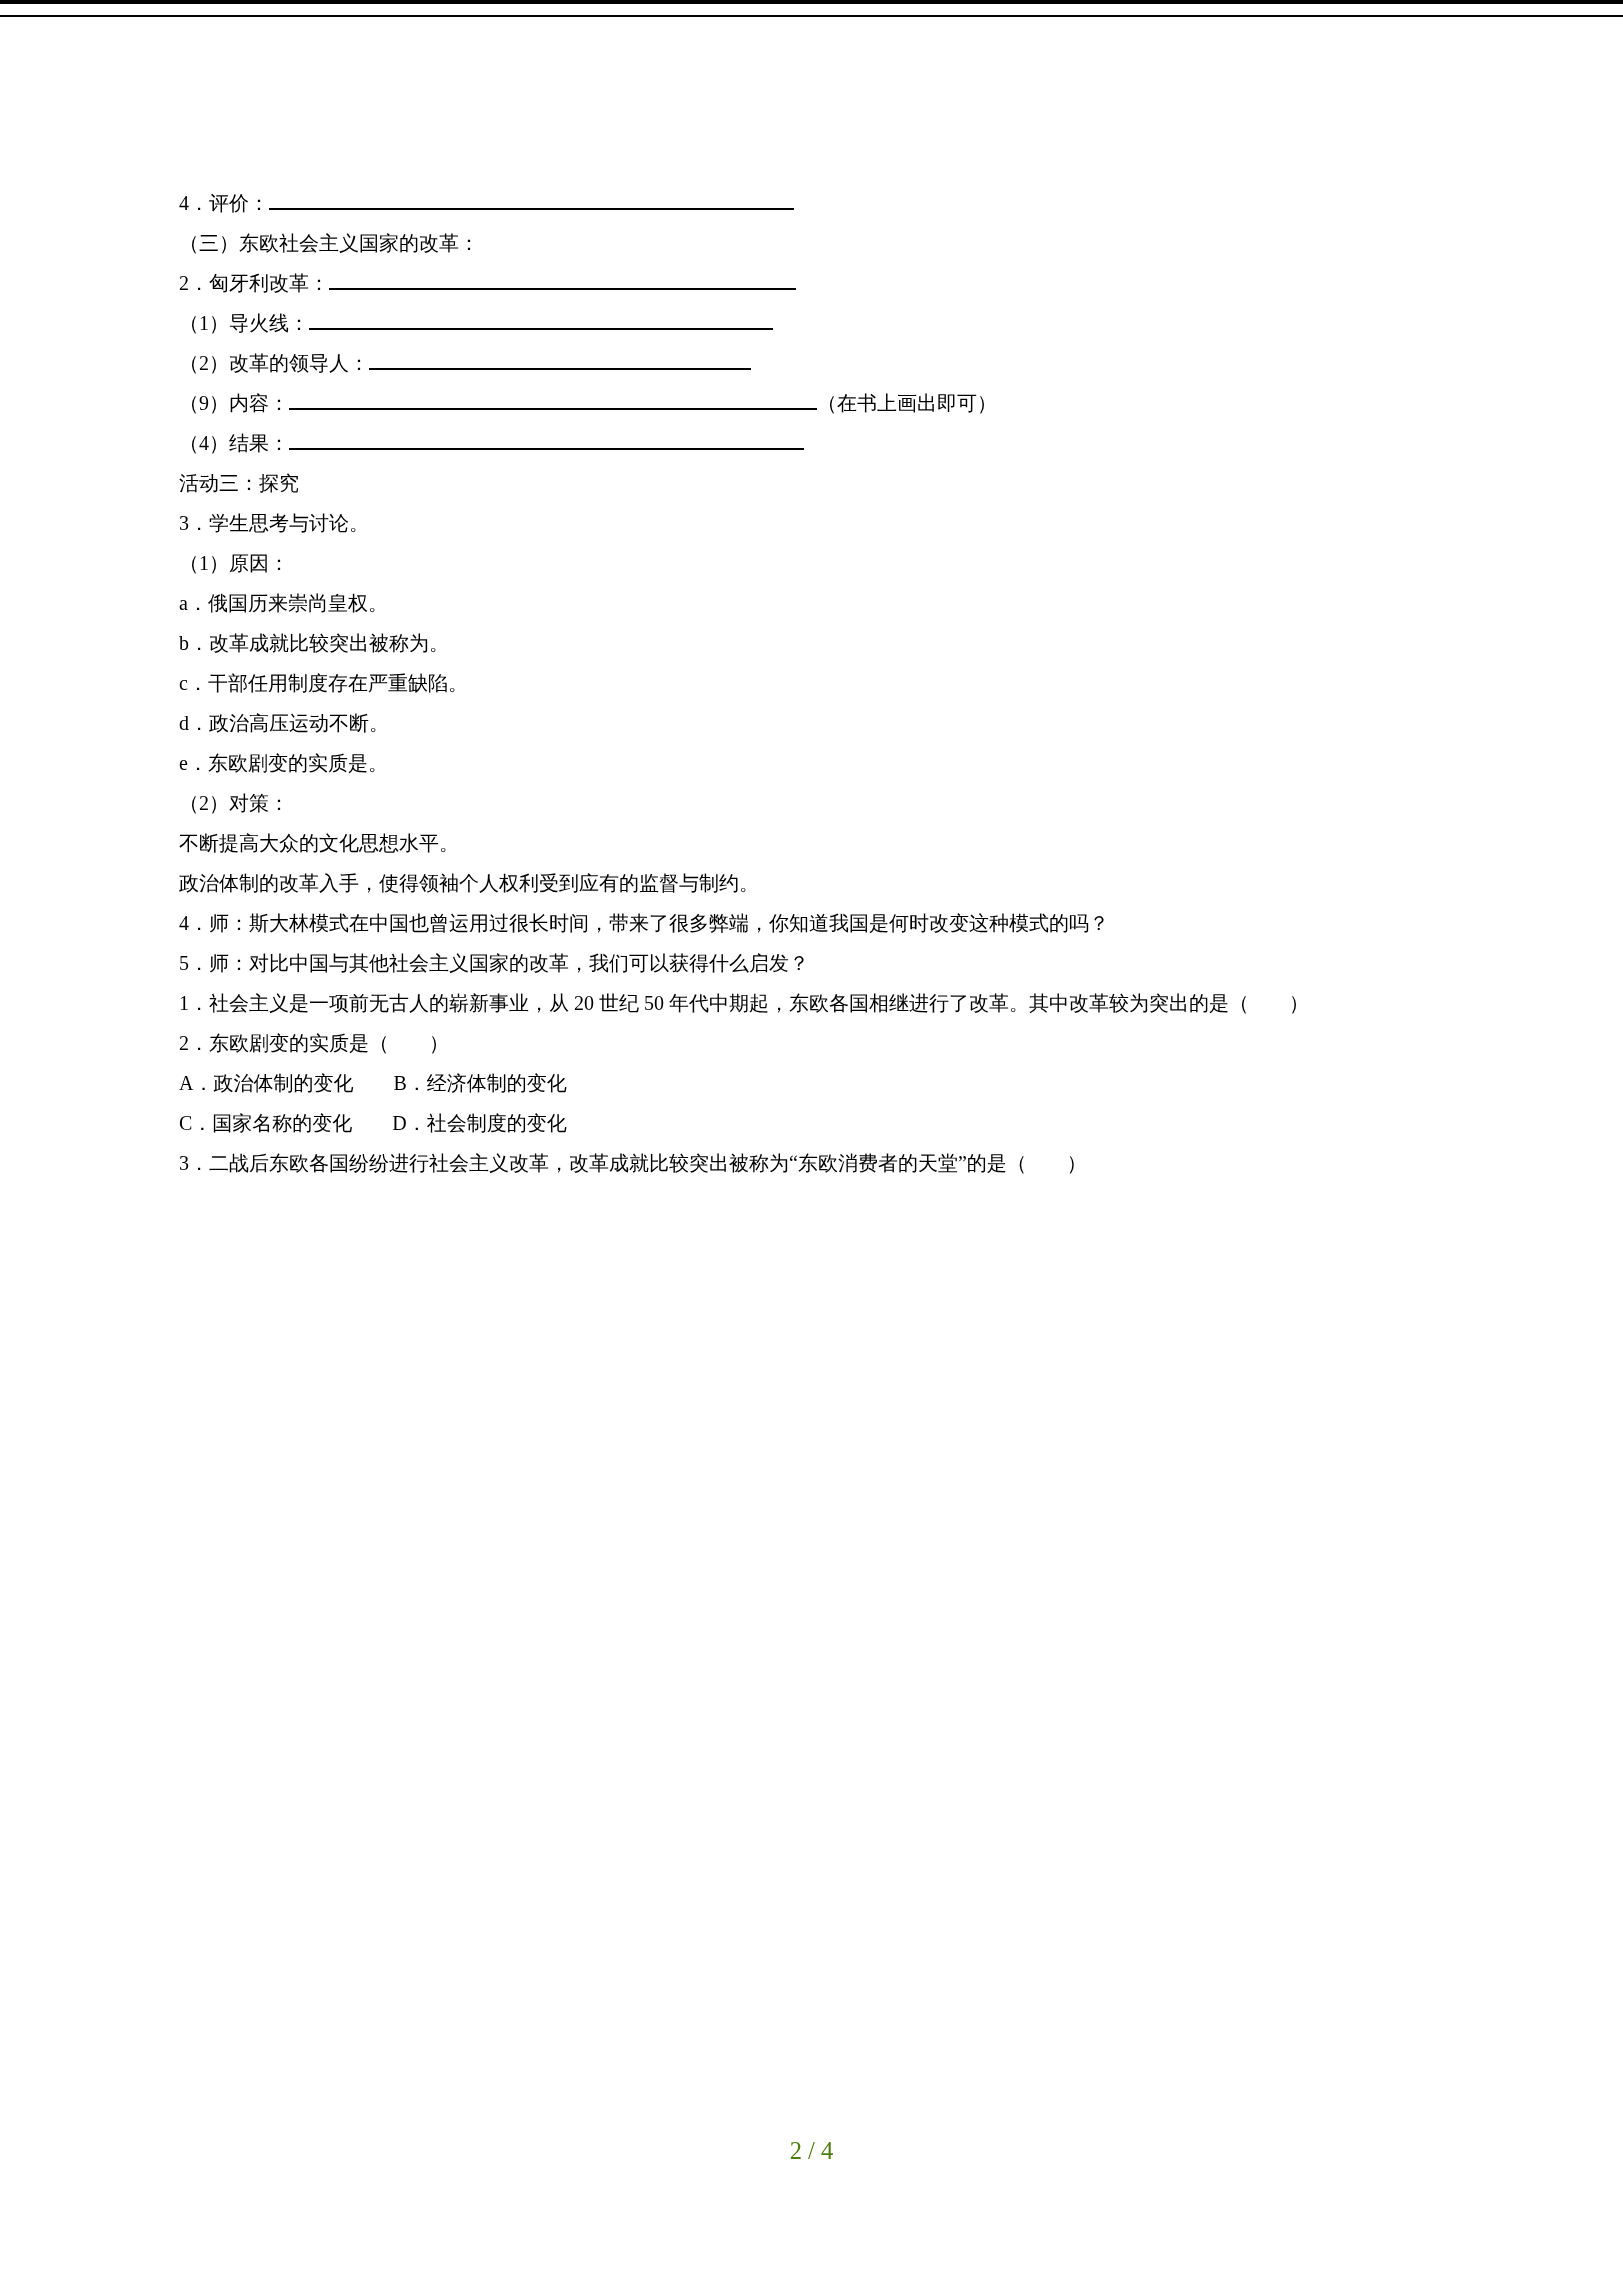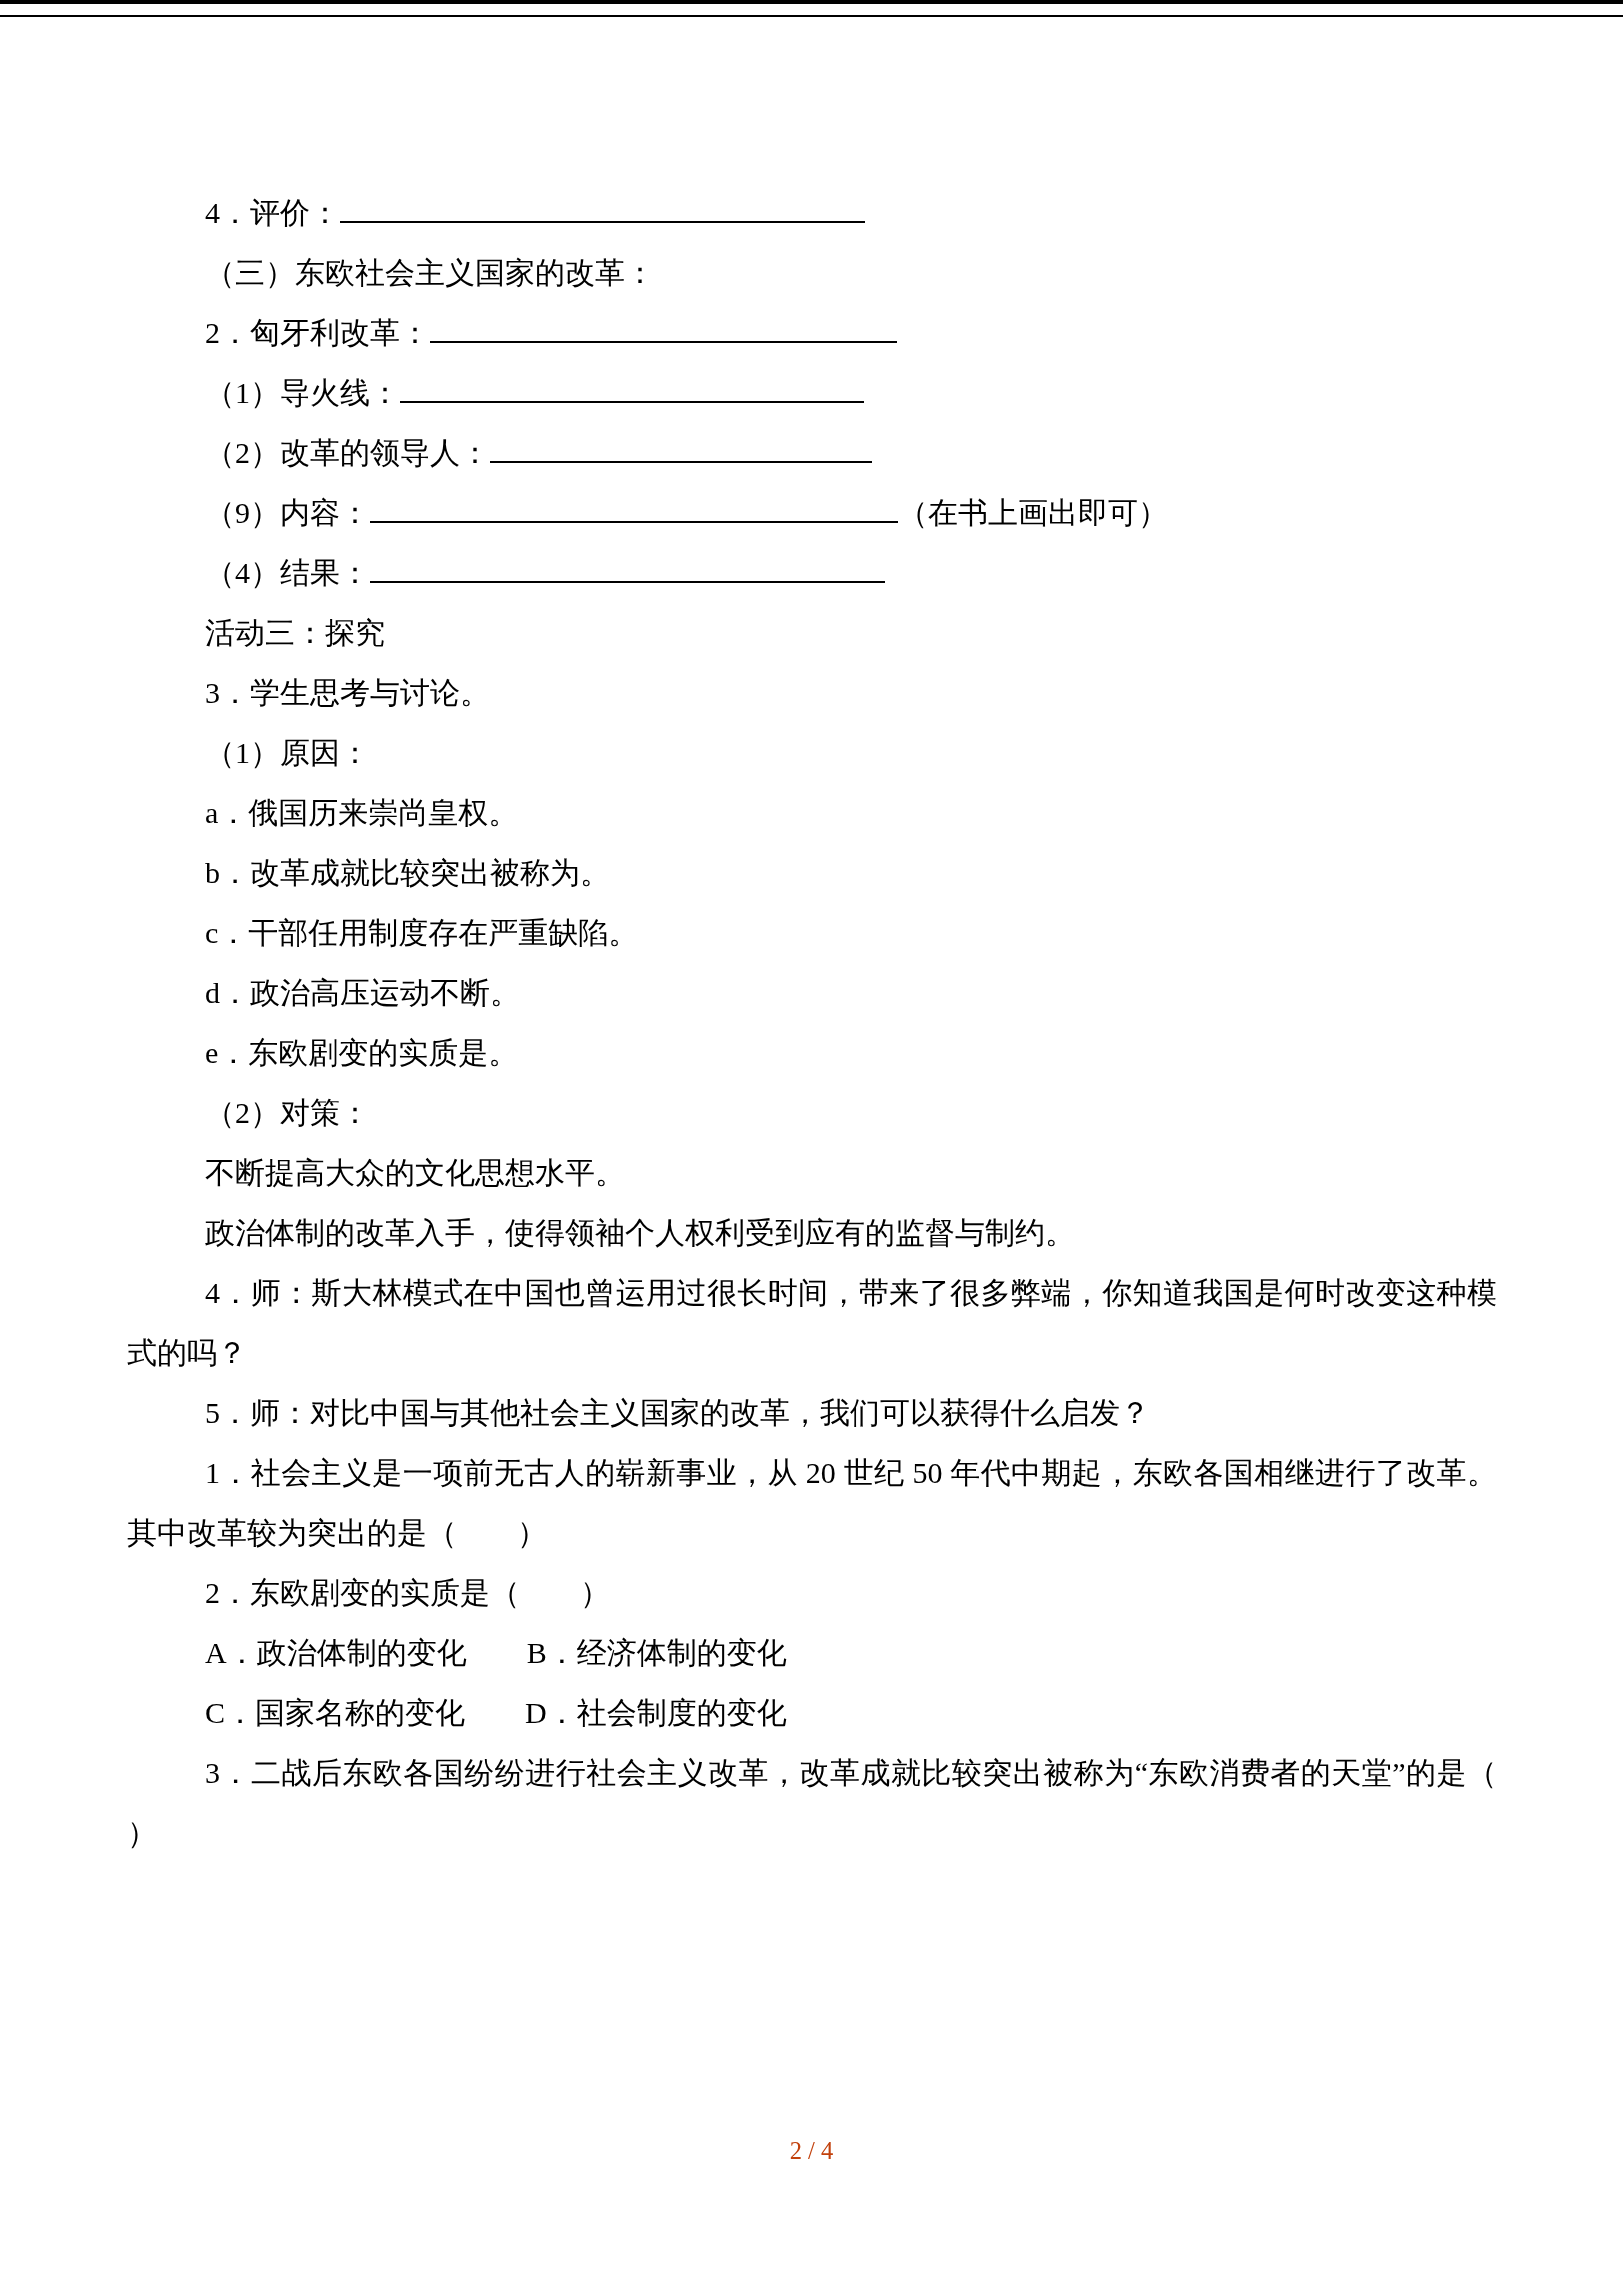--- a/index.html
+++ b/index.html
@@ -30,21 +30,21 @@
     left: 0;
     width: 100%;
     height: 2px;
     background: #000000;
   }
   .content {
     position: absolute;
     top: 183px;
     left: 127px;
     width: 1370px;
-    font-size: 30px;
+    font-size: 20px;
     line-height: 2.0;
   }
   .para {
     margin: 0;
     padding: 0;
     text-indent: 2.6em;
     text-align: justify;
     word-break: break-all;
   }
   .blank {
@@ -54,21 +54,21 @@
     vertical-align: baseline;
     text-indent: 0;
   }
   .footer {
     position: absolute;
     top: 2137px;
     left: 0;
     width: 100%;
     text-align: center;
     font-size: 24.5px;
-    color: #c2410c;
+    color: #4d7c0f;
   }
 </style>
 </head>
 <body>
 
 <div class="top-rule-thick"></div>
 <div class="top-rule-thin"></div>
 
 <div class="content">
     <p class="para"><span>4．评价：</span><span class="blank" style="width: 525px;"></span></p>

